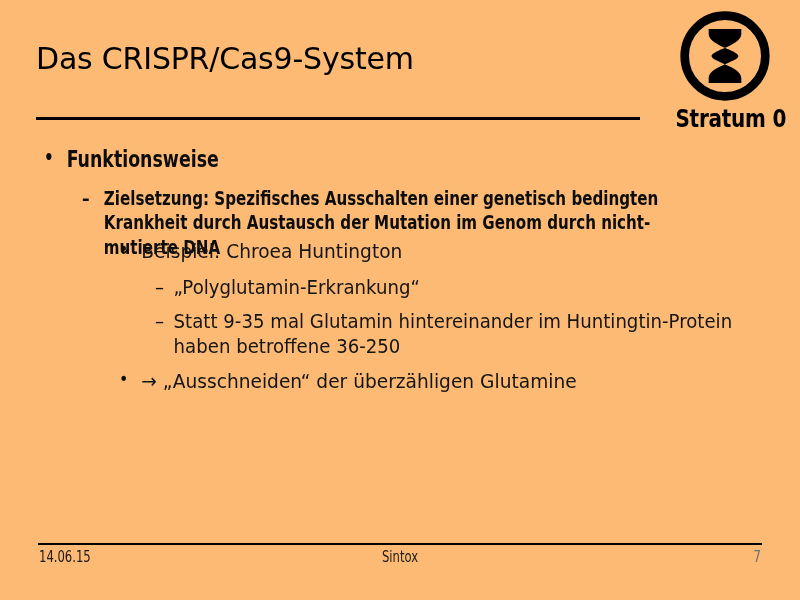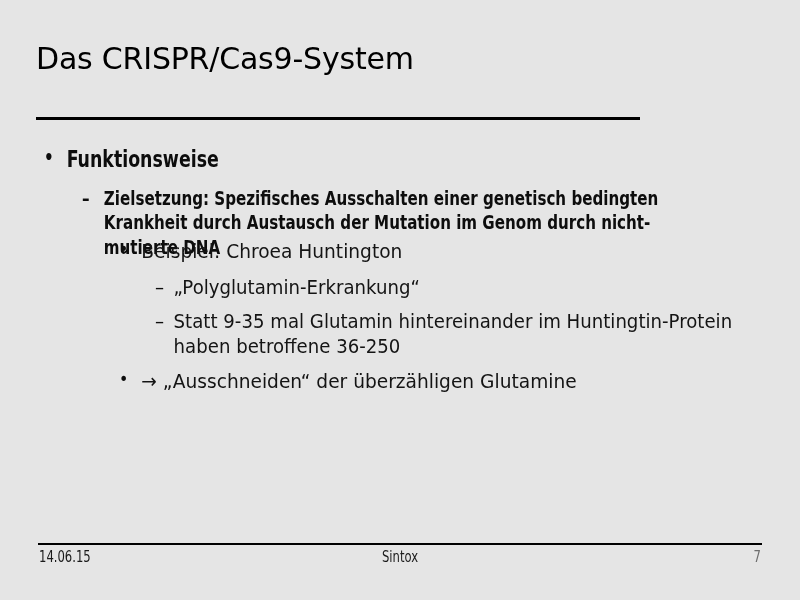--- a/index.html
+++ b/index.html
@@ -7,21 +7,21 @@
     padding: 0;
     background: #ffffff;
   }
   body {
     font-family: "Liberation Sans", sans-serif;
   }
   #slide {
     position: relative;
     width: 800px;
     height: 600px;
-    background: #e5e5e5;
+    background: #fdba74;
     overflow: hidden;
   }
 
   
   #title {
     position: absolute;
     left: 36px;
     top: 42px;
     width: 610px;
     font-family: "DejaVu Sans", sans-serif;
@@ -168,20 +168,31 @@
   }
 </style>
 </head>
 <body>
 
 <div id="slide">
 
   <div id="title">Das CRISPR/Cas9-System</div>
   <div id="title-rule"></div>
 
+  <div id="logo">
+    <div id="logo-mark">
+      <svg viewBox="0 0 100 100" width="96" height="96" aria-hidden="true">
+        <circle cx="50" cy="50" r="42" fill="none" stroke="#000000" stroke-width="9"></circle>
+        <path d="M33 22 L67 22 L67 27 C67 39 36 44 36 50 C36 56 67 61 67 73 L67 78 L33 78 L33 73 C33 61 64 56 64 50 C64 44 33 39 33 27 Z" fill="#000000"></path>
+        <path d="M40 29 L60 29 L50 40 Z" fill="#000000"></path>
+        <path d="M40 71 L60 71 L50 60 Z" fill="#000000"></path>
+      </svg>
+    </div>
+    <div id="logo-word">Stratum 0</div>
+  </div>
 
   <div class="row lvl1" style="left:44px; top:146px; width:360px;">
     <span class="marker">•</span>
     <span class="txt">Funktionsweise</span>
   </div>
 
   <div class="row lvl2" style="left:82px; top:186px; width:730px;">
     <span class="marker">–</span>
     <span class="txt">Zielsetzung: Spezifisches Ausschalten einer genetisch bedingten Krankheit durch Austausch der Mutation im Genom durch nicht-mutierte DNA</span>
   </div>

